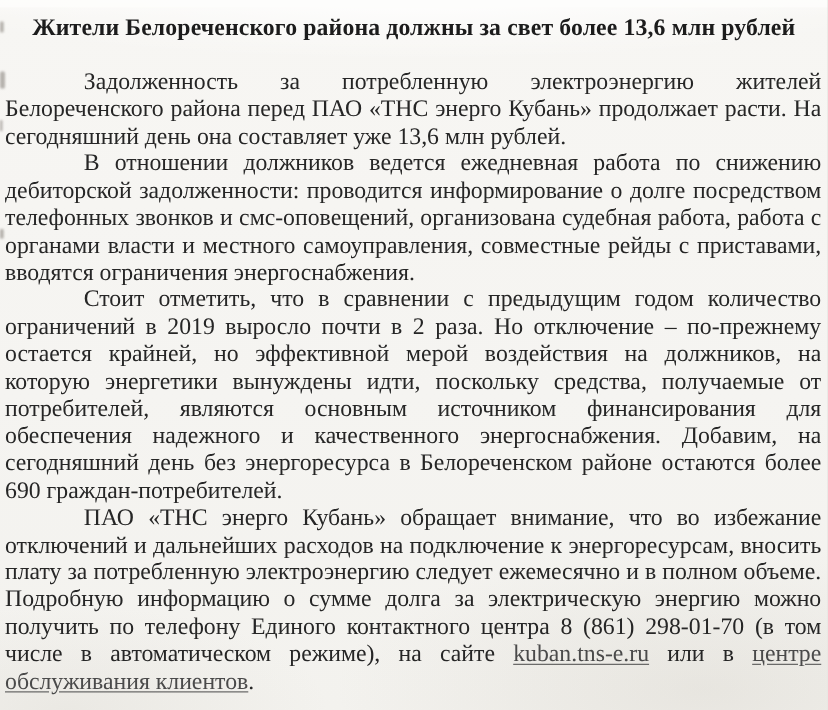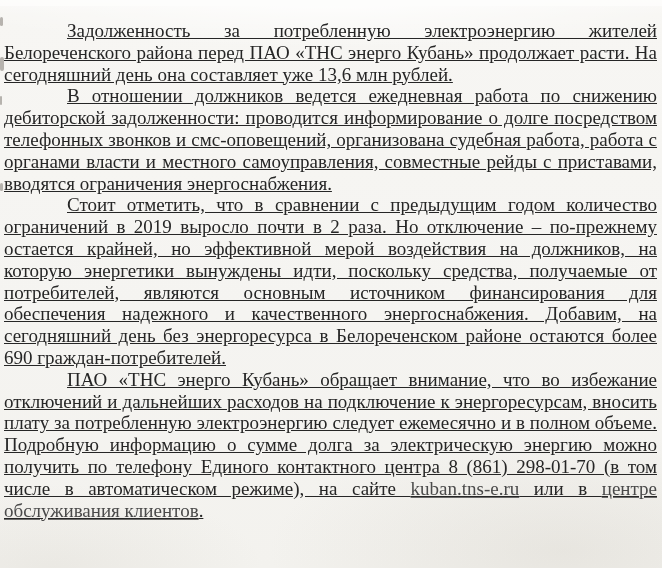--- a/index.html
+++ b/index.html
@@ -43,21 +43,20 @@
     font-weight: 700;
     text-align: center;
     letter-spacing: 0.1px;
     color: #1c1c1c;
   }
   .content {
     margin: 20px 5px 0 4px;
     font-size: 19px;
     line-height: 21.8px;
     text-align: justify;
-    text-decoration: underline;
   }
   .content p {
     margin: 0;
     text-indent: 63px;
   }
   .doc-link {
     color: #4a4a4a;
     text-decoration: underline;
     text-underline-offset: 2px;
     text-decoration-color: rgba(74,74,74,0.8);
@@ -67,20 +66,21 @@
 </head>
 <body>
 
 <div class="page">
   <div class="top-band"></div>
   <div class="smudge s1"></div>
   <div class="smudge s2"></div>
   <div class="smudge s3"></div>
   <div class="smudge s4"></div>
 
+  <h1 class="title">Жители Белореченского района должны за свет более 13,6 млн рублей</h1>
 
   <div class="content">
     <p>Задолженность за потребленную электроэнергию жителей Белореченского района перед ПАО «ТНС энерго Кубань» продолжает расти. На сегодняшний день она составляет уже 13,6 млн рублей.</p>
     <p>В отношении должников ведется ежедневная работа по снижению дебиторской задолженности: проводится информирование о долге посредством телефонных звонков и смс-оповещений, организована судебная работа, работа с органами власти и местного самоуправления, совместные рейды с приставами, вводятся ограничения энергоснабжения.</p>
     <p>Стоит отметить, что в сравнении с предыдущим годом количество ограничений в 2019 выросло почти в 2 раза. Но отключение – по-прежнему остается крайней, но эффективной мерой воздействия на должников, на которую энергетики вынуждены идти, поскольку средства, получаемые от потребителей, являются основным источником финансирования для обеспечения надежного и качественного энергоснабжения. Добавим, на сегодняшний день без энергоресурса в Белореченском районе остаются более 690 граждан-потребителей.</p>
     <p><span>ПАО «ТНС энерго Кубань» обращает внимание, что во избежание отключений и дальнейших расходов на подключение к энергоресурсам, вносить плату за потребленную электроэнергию следует ежемесячно и в полном объеме. Подробную информацию о сумме долга за электрическую энергию можно получить по телефону Единого контактного центра 8 (861) 298-01-70 (в том числе в автоматическом режиме), на сайте </span><span class="doc-link">kuban.tns-e.ru</span><span> или в </span><span class="doc-link">центре обслуживания клиентов</span><span>.</span></p>
   </div>
 </div>
 
 </body></html>

